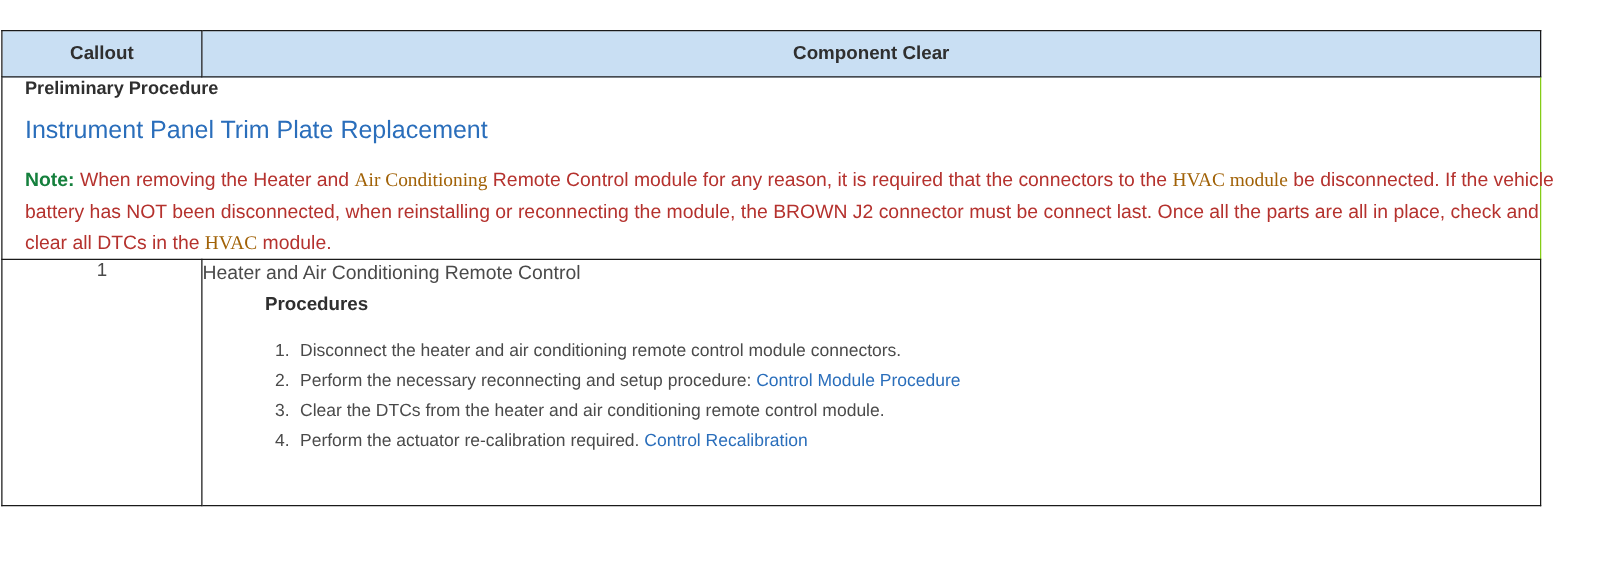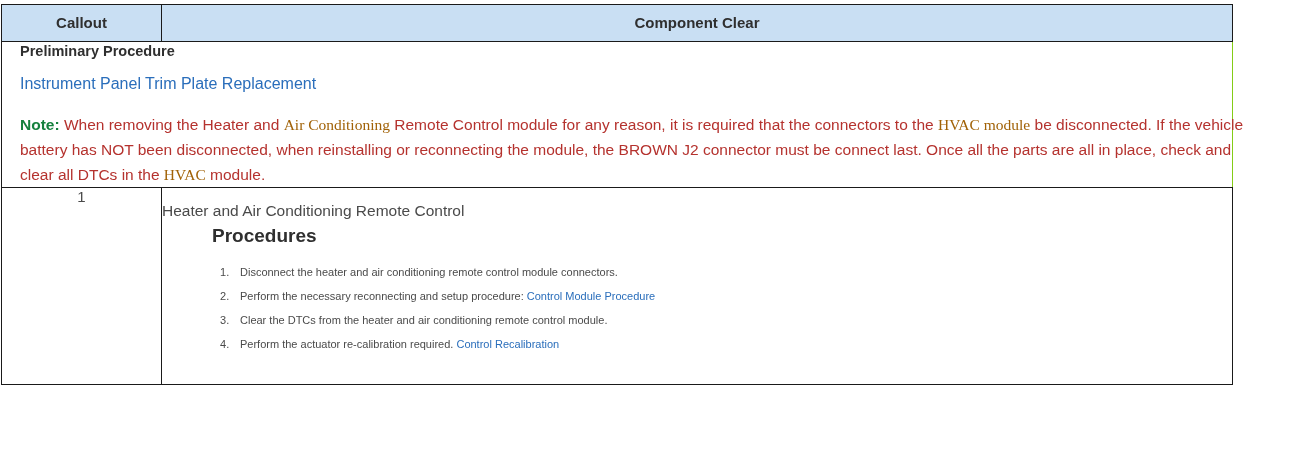--- a/index.html
+++ b/index.html
@@ -19,21 +19,21 @@
     position: absolute;
     left: 0;
     top: 0;
     width: 1289px;
     height: 463px;
   }
 
   .svc-table {
     position: absolute;
     left: 1px;
-    top: 4px;
+    top: 24px;
     width: 1232px;
     border-collapse: collapse;
     table-layout: fixed;
     border-radius: 16px;
   }
 
   .svc-table td, .svc-table th {
     padding: 0;
     vertical-align: top;
   }
@@ -65,21 +65,21 @@
     font-size: 14.5px;
     font-weight: bold;
     color: #2f2f2f;
     padding: 0 0 0 18px;
     margin: 0 0 14px 0;
     line-height: 18px;
   }
 
   .prelim-link {
     display: block;
-    font-size: 16px;
+    font-size: 20px;
     color: #2a6ebb;
     padding: 0 0 0 18px;
     margin: 0 0 18px 0;
     line-height: 20px;
     cursor: pointer;
   }
 
   .note-block {
     font-size: 15.5px;
     line-height: 25px;
@@ -114,40 +114,40 @@
   .body-cell {
     border-right: 1px solid #1a1a1a;
     border-bottom: 1px solid #1a1a1a;
     padding: 16px 0 18px 14px;
   }
 
   .comp-name {
     font-size: 15.5px;
     color: #4a4a4a;
     line-height: 22px;
-    margin: 12px 0 4px 0;
+    margin: 0 0 4px 0;
   }
 
   .proc-heading {
-    font-size: 19px;
+    font-size: 15px;
     font-weight: bold;
     color: #2f2f2f;
     margin: 0 0 14px 0;
     padding-left: 50px;
     line-height: 20px;
   }
 
   .proc-list {
     margin: 0;
     padding: 0 0 0 58px;
     list-style: none;
     counter-reset: step;
   }
   .proc-list li {
-    font-size: 11px;
+    font-size: 14px;
     color: #4a4a4a;
     line-height: 24px;
     counter-increment: step;
     position: relative;
     padding-left: 20px;
   }
   .proc-list li::before {
     content: counter(step) ".";
     position: absolute;
     left: 0;

